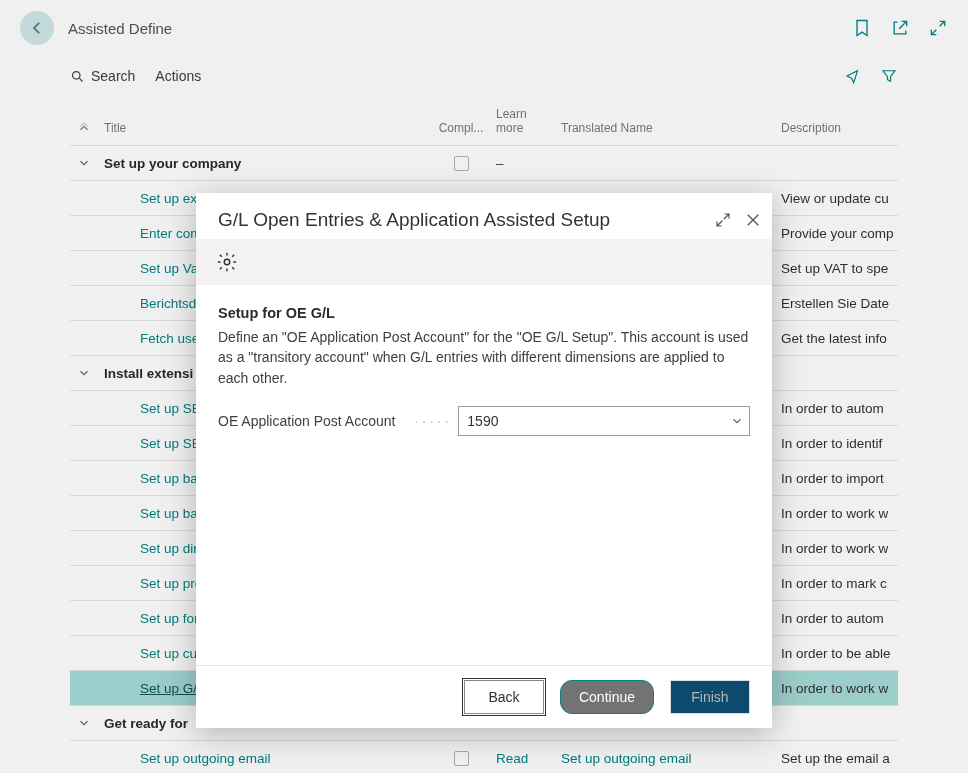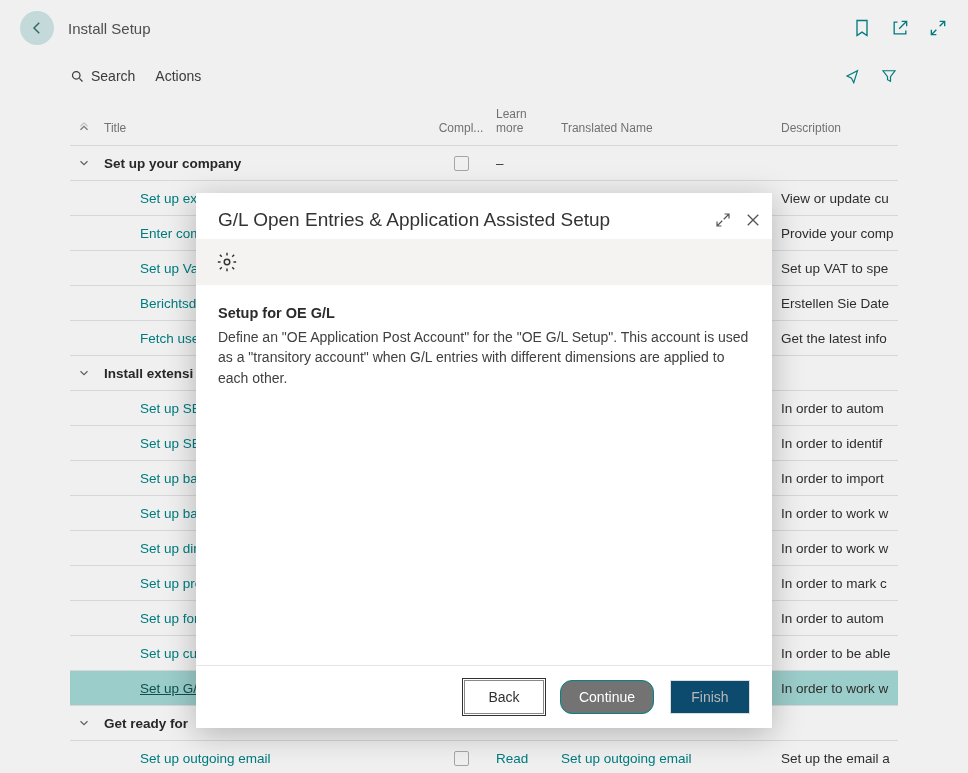--- a/index.html
+++ b/index.html
@@ -195,21 +195,21 @@
 </style>
 </head>
 <body>
 
 <div class="header">
   <div class="back-btn">
     <svg viewBox="0 0 24 24" width="18" height="18" fill="none" stroke="currentColor" stroke-width="2">
       <path d="M15 5l-7 7 7 7"></path>
     </svg>
   </div>
-  <div class="page-title">Install Setup</div>
+  <div class="page-title">Assisted Define</div>
   <div class="header-spacer"></div>
   <svg class="header-icon" viewBox="0 0 24 24" fill="none" stroke="currentColor" stroke-width="1.6">
       <path d="M6 3h12v18l-6-4-6 4z"></path>
     </svg>
   <svg class="header-icon" viewBox="0 0 24 24" fill="none" stroke="currentColor" stroke-width="1.6">
       <path d="M9 5H5v14h14v-4M20 4l-9 9M14 4h6v6"></path>
     </svg>
   <svg class="header-icon" viewBox="0 0 24 24" fill="none" stroke="currentColor" stroke-width="1.6">
       <path d="M4 20l6-6M20 4l-6 6M14 4h6v6M10 20H4v-6"></path>
     </svg>
@@ -431,19 +431,29 @@
   </div>
   <div class="modal-gearbar">
     <svg class="gear" viewBox="0 0 24 24" fill="none" stroke="currentColor" stroke-width="1.6">
       <circle cx="12" cy="12" r="3"></circle>
       <path d="M12 2v3M12 19v3M4.2 4.2l2.1 2.1M17.7 17.7l2.1 2.1M2 12h3M19 12h3M4.2 19.8l2.1-2.1M17.7 6.3l2.1-2.1"></path>
     </svg>
   </div>
   <div class="modal-body">
     <h3>Setup for OE G/L</h3>
     <p>Define an "OE Application Post Account" for the "OE G/L Setup". This account is used as a "transitory account" when G/L entries with different dimensions are applied to each other.</p>
+    <div class="field-row">
+      <div class="field-label">OE Application Post Account</div>
+      <div class="field-dots">·····</div>
+      <div class="field-input-wrap">
+        <input class="field-input" value="1590" style="">
+        <svg class="field-chevron" viewBox="0 0 24 24" fill="none" stroke="currentColor" stroke-width="2">
+            <path d="M6 9l6 6 6-6"></path>
+          </svg>
+      </div>
+    </div>
   </div>
   <div class="modal-footer">
     <button class="btn focused">Back</button>
     <button class="btn primary">Continue</button>
     <button class="btn disabled">Finish</button>
   </div>
 </div>
 
 </body></html>

